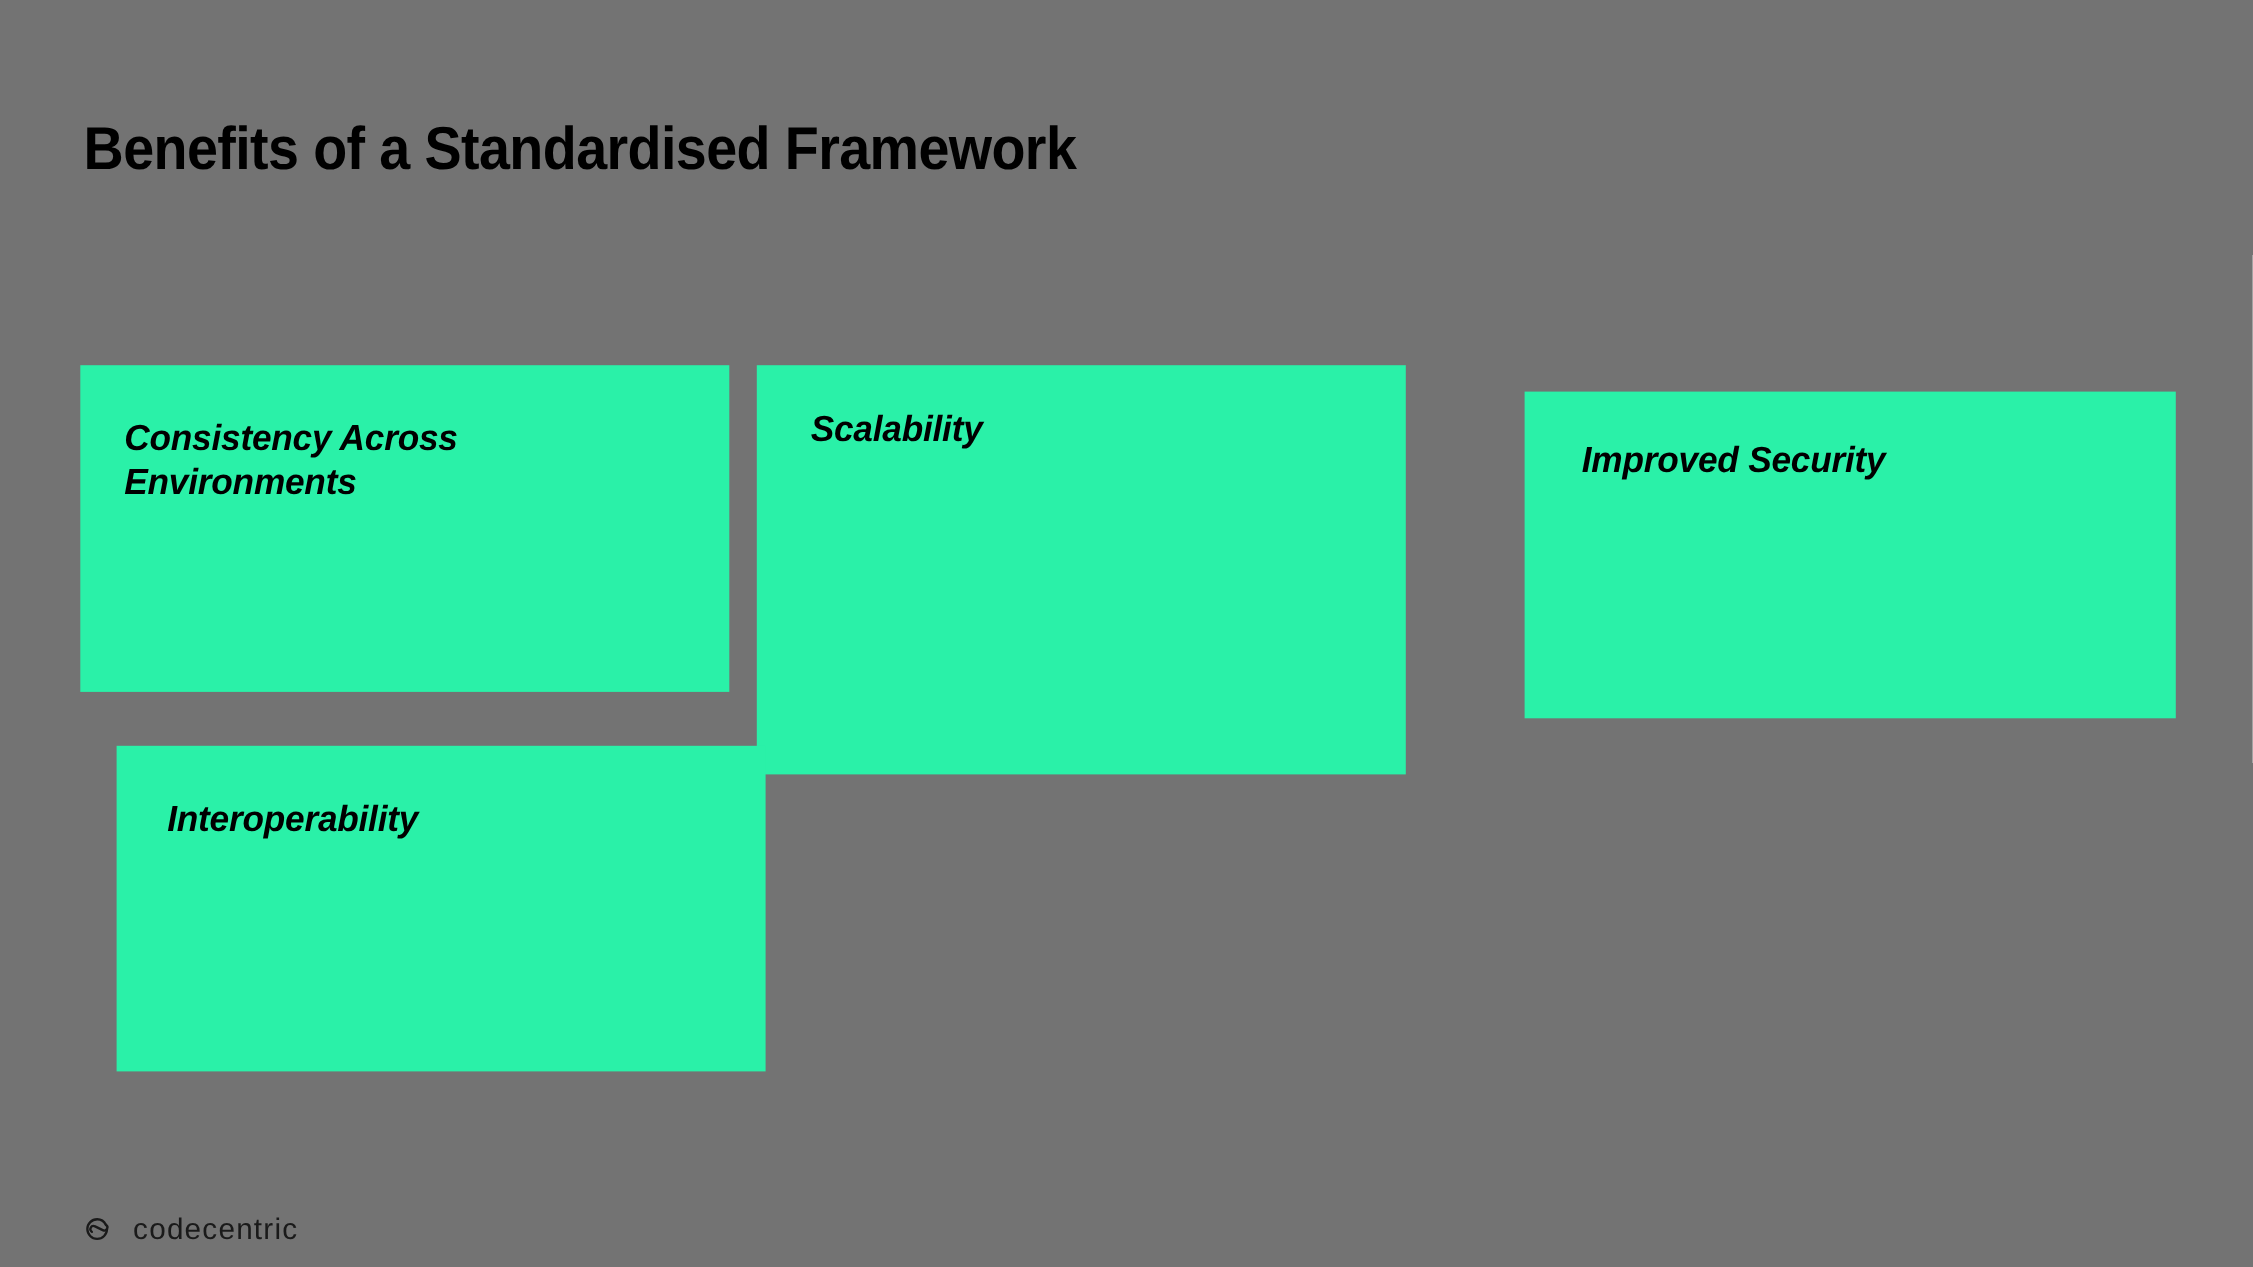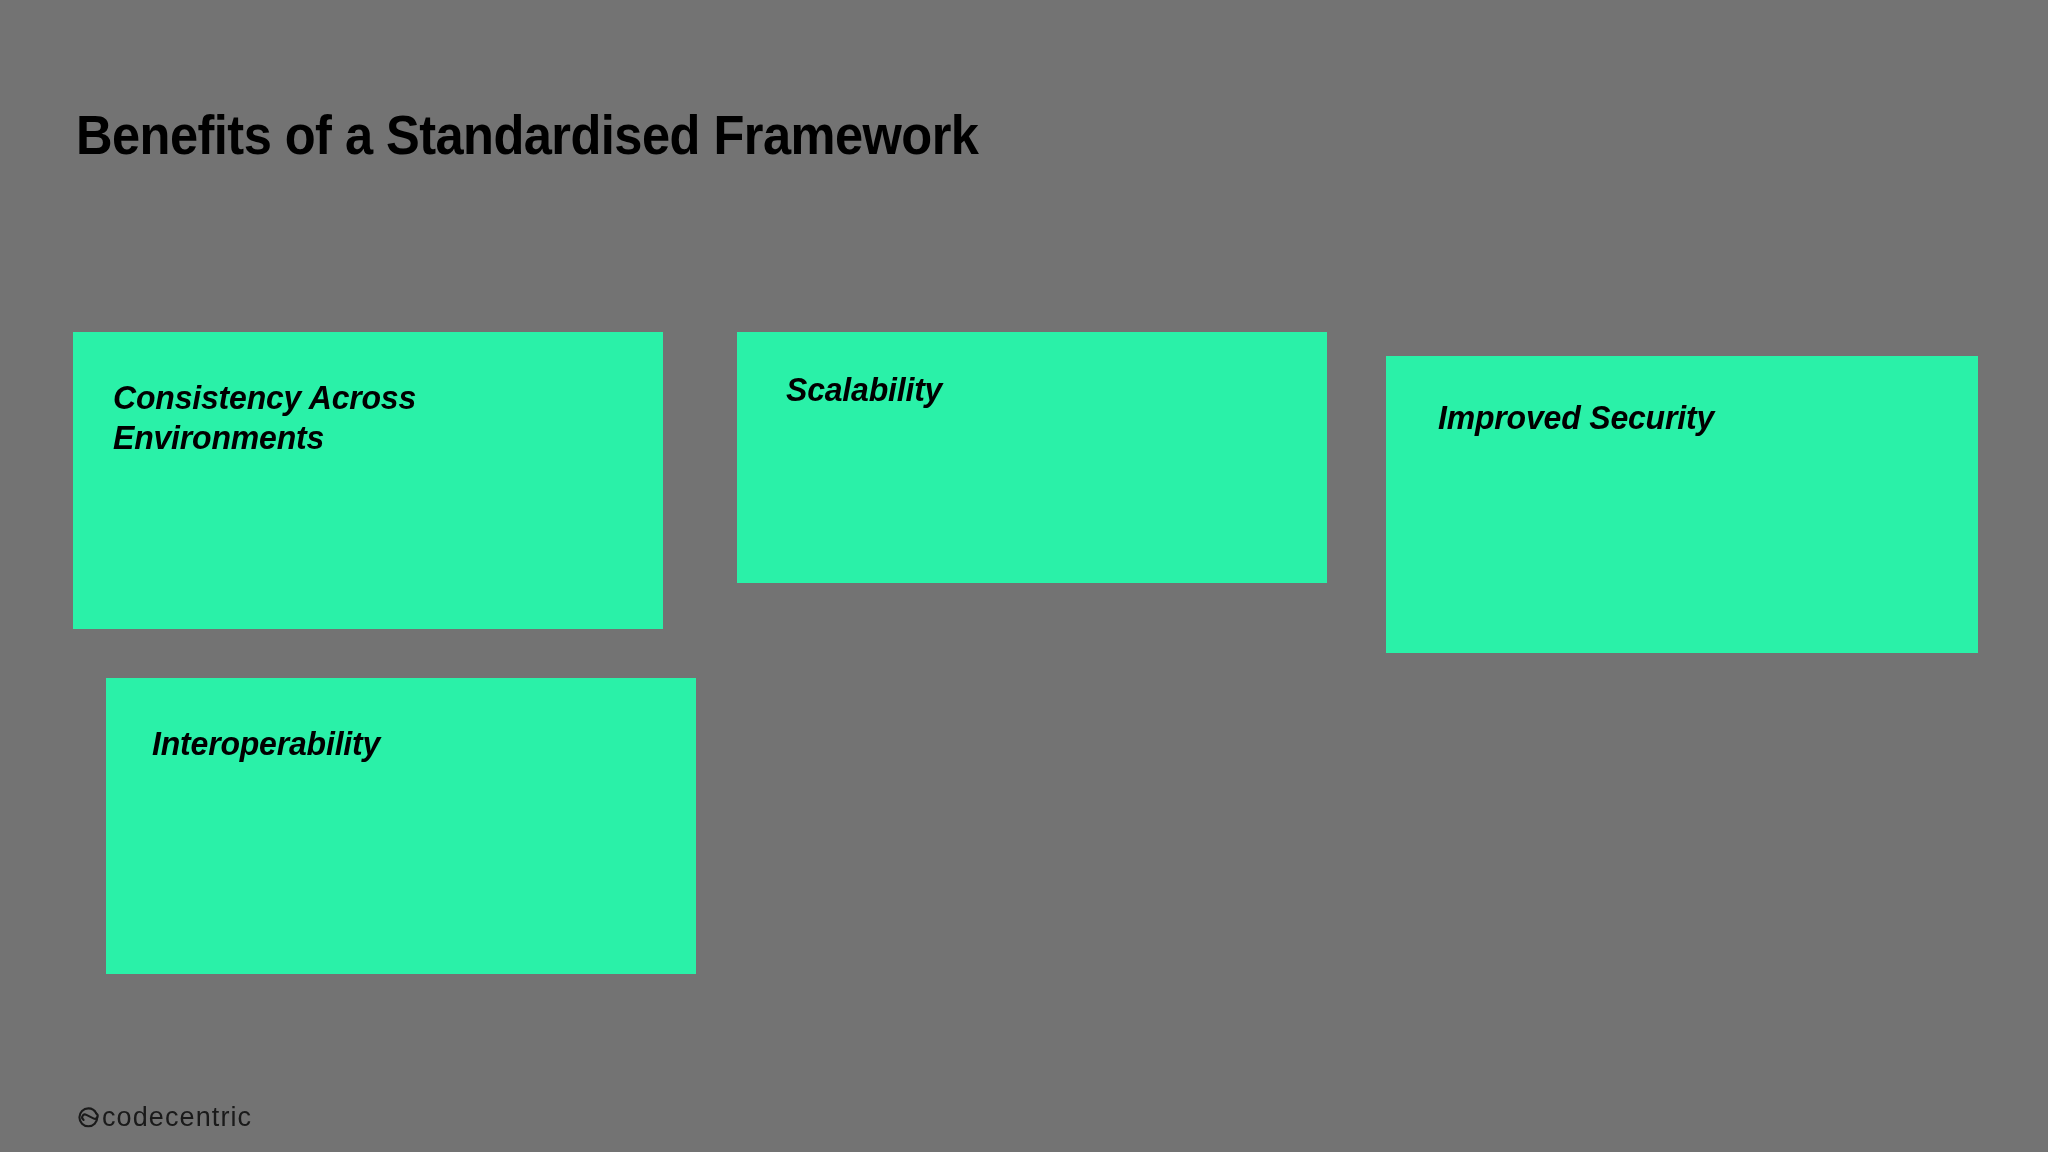--- a/index.html
+++ b/index.html
@@ -55,21 +55,21 @@
     font-size: 33px;
     transform: scaleX(0.97);
     transform-origin: left top;
   }
 
   
   #card-consistency       { left: 73px;   top: 332px; width: 590px;  height: 297px; }
   #card-consistency .card-label { left: 40px; top: 46px; width: 460px; }
 
   
-  #card-scalability       { left: 737px;  top: 332px; width: 590px;  height: 251px; }
+  #card-scalability       { left: 688px;  top: 332px; width: 590px;  height: 372px; }
   #card-scalability .card-label { left: 49px; top: 38px; width: 480px; }
 
   
   #card-improved-security { left: 1386px; top: 320px; width: 592px;  height: 297px; margin-top: 36px; }
   #card-improved-security .card-label { left: 52px; top: 42px; width: 500px; }
 
   
   #card-interoperability  { left: 73px;   top: 678px; width: 590px;  height: 296px; margin-left: 33px; }
   #card-interoperability .card-label { left: 46px; top: 46px; width: 480px; }
 
@@ -77,21 +77,21 @@
   #card-streamlined-governance { left: 1390px; top: 677px; width: 590px; height: 301px; }
   #card-streamlined-governance .card-label { left: 44px; top: 46px; width: 470px; }
 
   
   .logo {
     position: absolute;
     left: 76px;
     top: 1104px;
     display: flex;
     align-items: center;
-    gap: 0;
+    gap: 19px;
   }
   .logo-mark {
     width: 26px;
     height: 26px;
     display: block;
   }
   .logo-word {
     font-size: 27px;
     font-weight: 400;
     letter-spacing: 1.1px;

